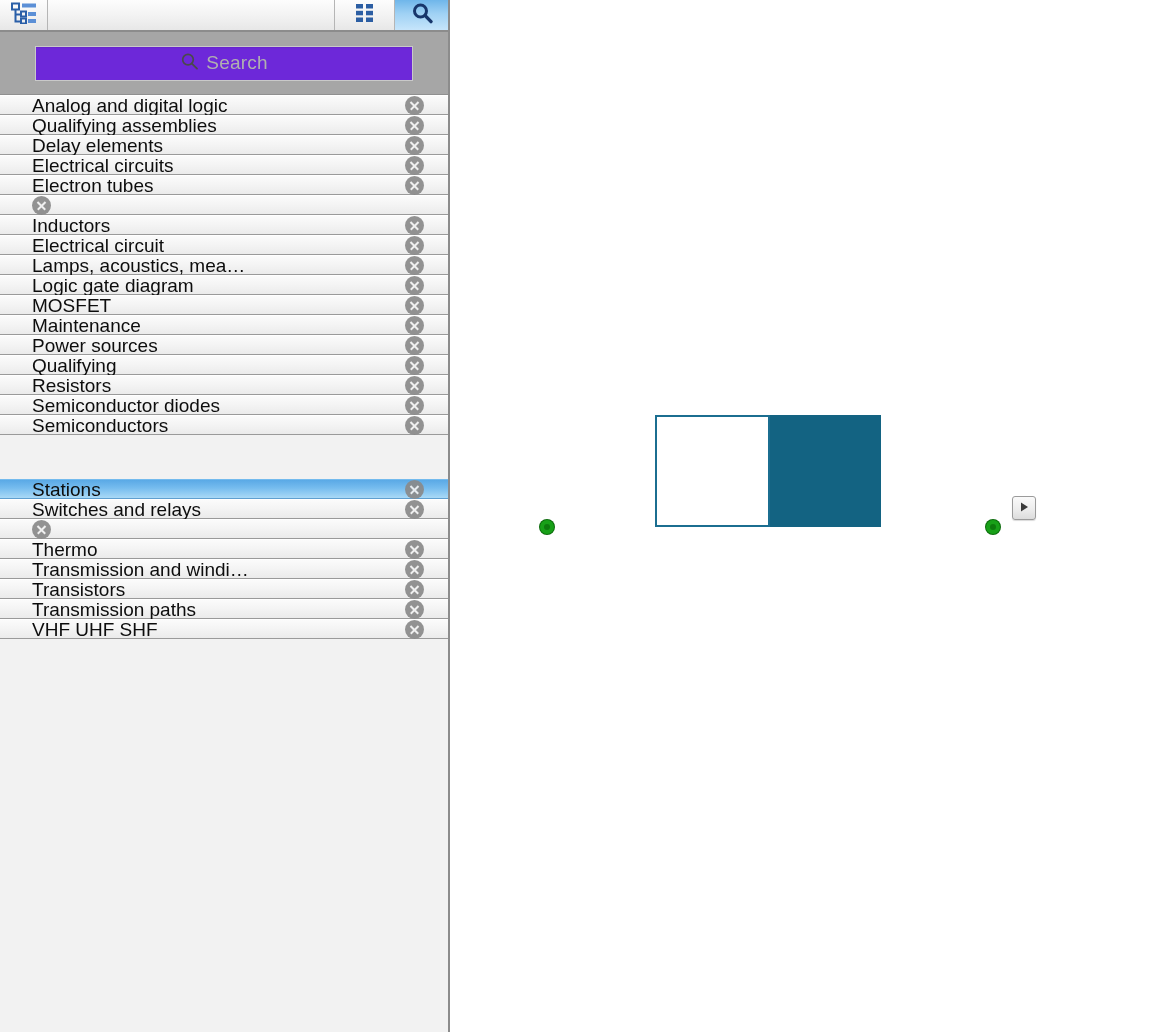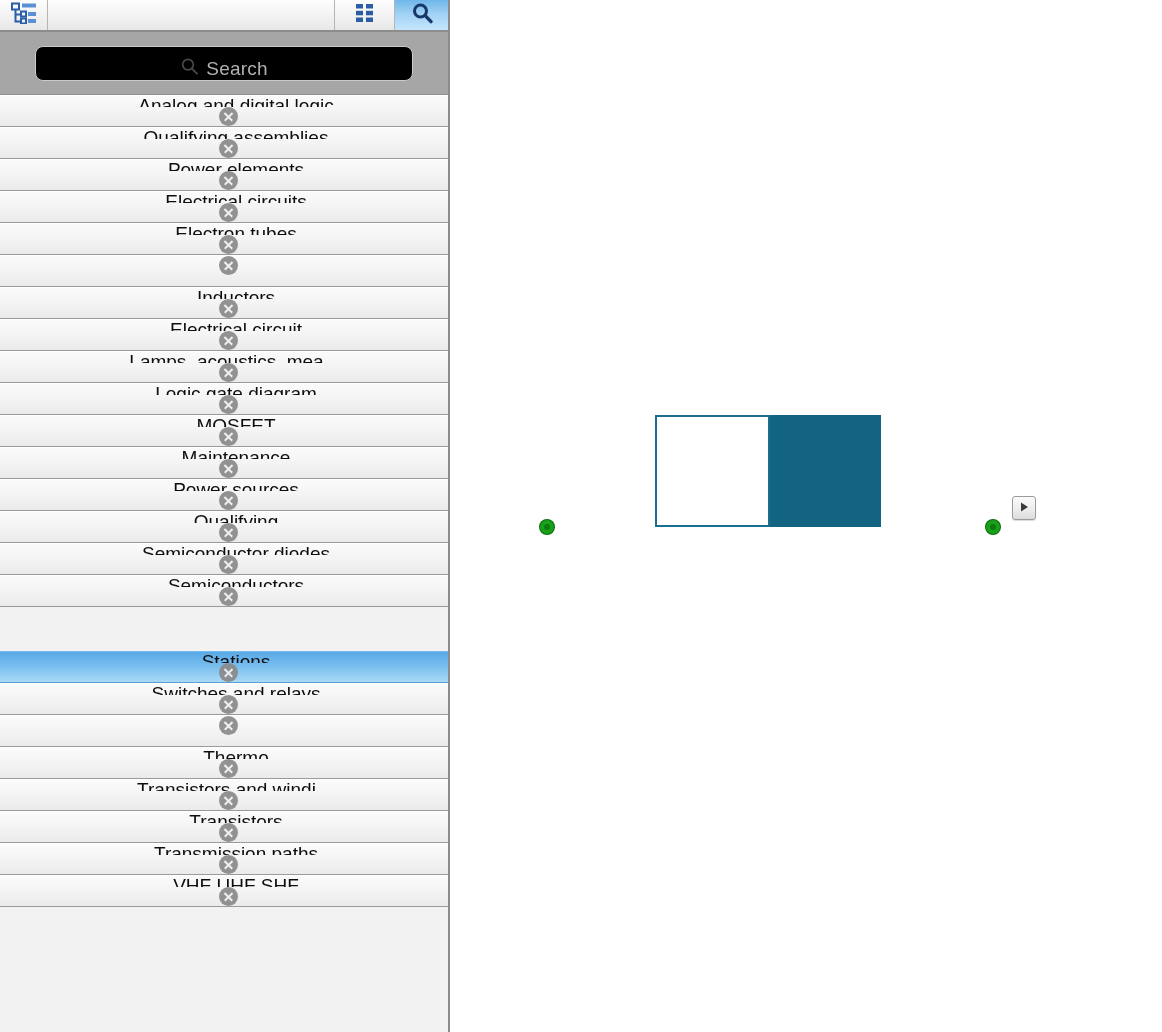--- a/index.html
+++ b/index.html
@@ -63,52 +63,51 @@
     height: 62px;
     background: #a6a6a6;
     border-bottom: 1px solid #8f8f8f;
     display: flex;
     align-items: center;
     justify-content: center;
   }
   #search-field {
     width: 376px;
     height: 33px;
-    background: #000000;
+    background: #6d28d9;
     border: 1px solid #c9c9c9;
-    border-radius: 8px;
-    display: flex;
-    align-items: flex-end;
+    border-radius: 0;
+    display: flex;
+    align-items: center;
     justify-content: center;
     gap: 7px;
     box-shadow: inset 0 1px 1px rgba(0,0,0,0.06);
   }
   #search-placeholder {
     font-size: 19px;
     color: #b0b0b0;
     letter-spacing: 0.2px;
   }
 
   
   #category-list {
     position: relative;
     width: 450px;
   }
   .cat-row {
     position: relative;
-    height: 32px;
+    height: 20px;
     box-sizing: border-box;
     border-bottom: 1px solid #9a9a9a;
     border-top: 1px solid #ffffff;
     background: linear-gradient(to bottom, #fbfbfb 0%, #f4f4f4 48%, #ebebeb 100%);
     display: flex;
     align-items: center;
     padding-left: 32px;
     padding-right: 10px;
-    flex-direction: column;
   }
   .cat-row.selected {
     background: linear-gradient(to bottom, #5aa9e6 0%, #74bbee 42%, #a9d9f6 100%);
     border-top: 1px solid #74bbee;
     border-bottom: 1px solid #5f9fd0;
     margin-top: 44px;
   }
   .cat-label {
     font-size: 19px;
     color: #0d0d0d;
@@ -274,21 +273,21 @@
   <div id="category-list">
       <div class="cat-row">
         <span class="cat-label">Analog and digital logic</span>
         <span class="cat-remove"></span>
       </div>
       <div class="cat-row">
         <span class="cat-label">Qualifying assemblies</span>
         <span class="cat-remove"></span>
       </div>
       <div class="cat-row">
-        <span class="cat-label">Power elements</span>
+        <span class="cat-label">Delay elements</span>
         <span class="cat-remove"></span>
       </div>
       <div class="cat-row">
         <span class="cat-label">Electrical circuits</span>
         <span class="cat-remove"></span>
       </div>
       <div class="cat-row">
         <span class="cat-label">Electron tubes</span>
         <span class="cat-remove"></span>
       </div>
@@ -318,20 +317,24 @@
       <div class="cat-row">
         <span class="cat-label">Maintenance</span>
         <span class="cat-remove"></span>
       </div>
       <div class="cat-row">
         <span class="cat-label">Power sources</span>
         <span class="cat-remove"></span>
       </div>
       <div class="cat-row">
         <span class="cat-label">Qualifying</span>
+        <span class="cat-remove"></span>
+      </div>
+      <div class="cat-row">
+        <span class="cat-label">Resistors</span>
         <span class="cat-remove"></span>
       </div>
       <div class="cat-row">
         <span class="cat-label">Semiconductor diodes</span>
         <span class="cat-remove"></span>
       </div>
       <div class="cat-row">
         <span class="cat-label">Semiconductors</span>
         <span class="cat-remove"></span>
       </div>
@@ -344,21 +347,21 @@
         <span class="cat-remove"></span>
       </div>
       <div class="cat-row">
         <span class="cat-remove"></span>
       </div>
       <div class="cat-row">
         <span class="cat-label">Thermo</span>
         <span class="cat-remove"></span>
       </div>
       <div class="cat-row">
-        <span class="cat-label">Transistors and windi…</span>
+        <span class="cat-label">Transmission and windi…</span>
         <span class="cat-remove"></span>
       </div>
       <div class="cat-row">
         <span class="cat-label">Transistors</span>
         <span class="cat-remove"></span>
       </div>
       <div class="cat-row">
         <span class="cat-label">Transmission paths</span>
         <span class="cat-remove"></span>
       </div>

